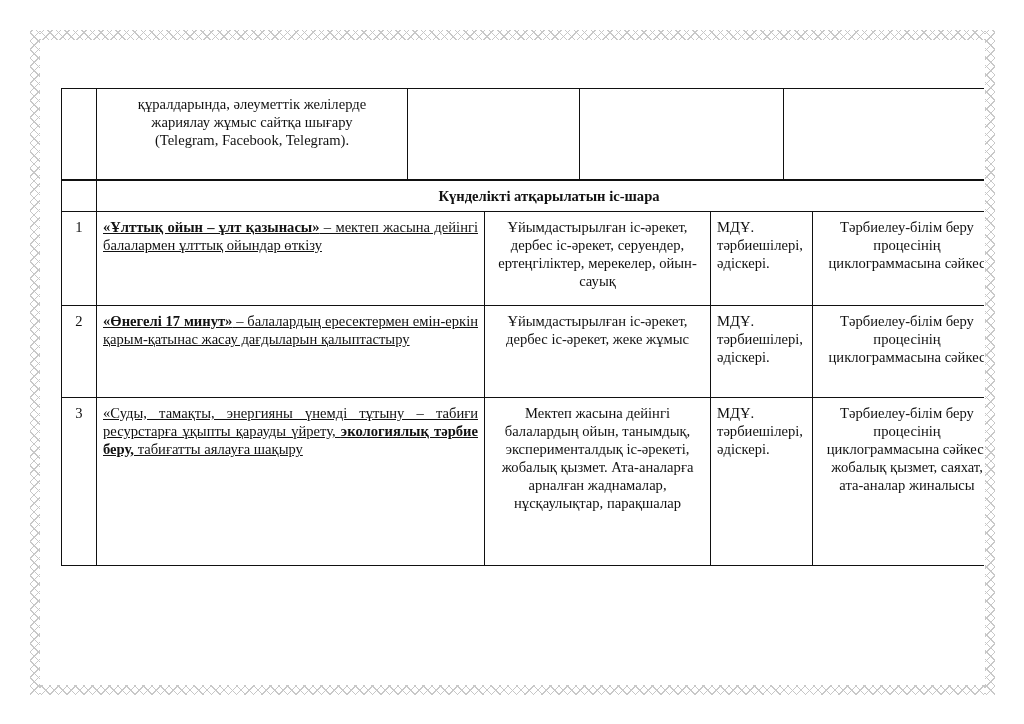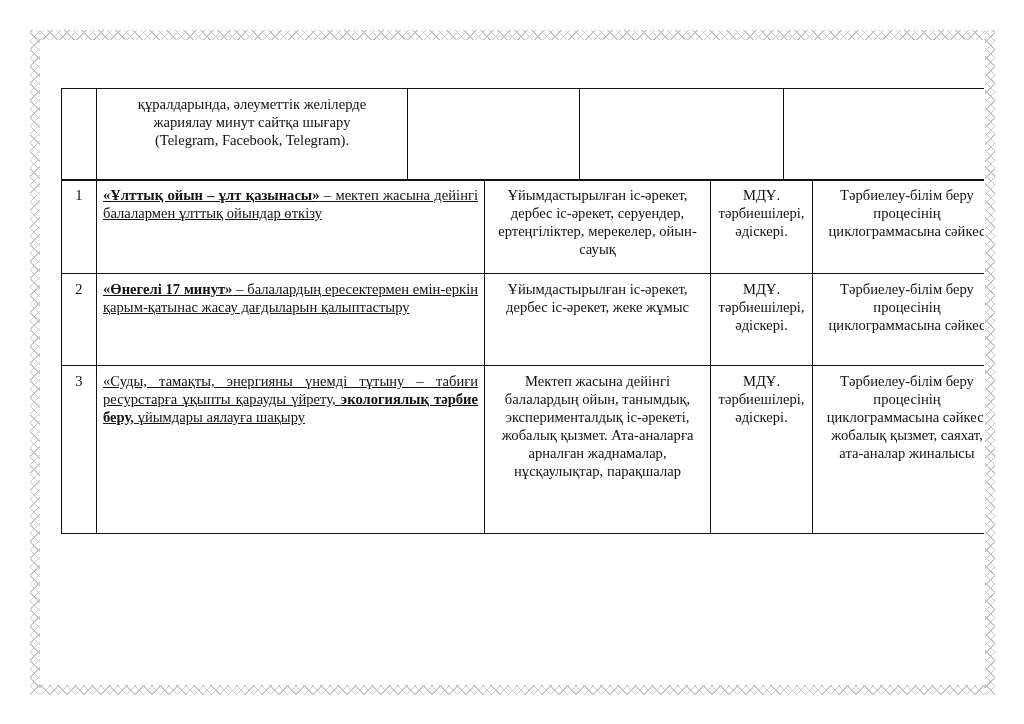--- a/index.html
+++ b/index.html
@@ -7,21 +7,21 @@
          font-family: "Liberation Serif", serif; color: #111; }
   .page-border { position: absolute; left: 30px; top: 30px; width: 965px; height: 665px;
          box-sizing: border-box; border: 10px solid transparent;
          background-image:
            repeating-linear-gradient(45deg, #c8c8c8 0 1px, transparent 1px 6px),
            repeating-linear-gradient(-45deg, #c8c8c8 0 1px, transparent 1px 6px);
          background-clip: border-box; }
   .page-border-inner { position: absolute; left: 40px; top: 40px; width: 945px; height: 645px; background: #fff; }
   .clip { position: absolute; left: 61px; top: 88px; width: 923px; height: 520px; overflow: hidden; }
   table { border-collapse: collapse; position: absolute; left: 0; top: 0; width: 940px; table-layout: fixed; }
-  td { border: 1.5px solid #111; font-size: 14.6px; line-height: 18px; vertical-align: top; padding: 6px 6px; text-align: center; }
+  td { border: 1.5px solid #111; font-size: 14.6px; line-height: 18px; vertical-align: top; padding: 6px 6px; }
   .num { text-align: center; }
   .c { text-align: center; border-radius: 15px; }
   .j { text-align: justify; text-decoration: underline; }
   .hdr { text-align: center; font-weight: bold; vertical-align: middle; padding: 6px; }
   b { font-weight: bold; }
 </style>
 </head>
 <body>
 
 <div class="page-border"></div>
@@ -35,55 +35,59 @@
         <col style="width:311px">
         <col style="width:172px">
         <col style="width:204px">
         <col style="width:218px">
     </colgroup>
     <tbody>
         <tr style="height:92px;">
       <td></td>
       <td class="c">
         <div>құралдарында, әлеуметтік желілерде</div>
-        <div>жариялау минут сайтқа шығару</div>
+        <div>жариялау жұмыс сайтқа шығару</div>
         <div>(Telegram, Facebook, Telegram).</div>
       </td>
       <td></td>
       <td></td>
       <td></td>
     </tr>
   </tbody>
     </table>
 
   <table style="top:91px;">
     <colgroup>
       <col style="width:35px">
         <col style="width:388px">
         <col style="width:226px">
         <col style="width:102px">
         <col style="width:189px">
     </colgroup>
     <tbody>
+    <tr style="height:32px;">
+      <td></td>
+      <td colspan="4" class="hdr">Күнделікті атқарылатын іс-шара</td>
+    </tr>
     <tr style="height:94px;">
       <td class="num">1</td>
       <td class="j"><b>«Ұлттық ойын – ұлт қазынасы»</b><span> –  мектеп жасына дейінгі балалармен ұлттық ойындар өткізу</span></td>
       <td class="c">Ұйымдастырылған іс-әрекет, дербес іс-әрекет, серуендер, ертеңгіліктер, мерекелер, ойын-сауық</td>
       <td>МДҰ. тәрбиешілері, әдіскері.</td>
       <td class="c">Тәрбиелеу-білім беру процесінің циклограммасына сәйкес</td>
     </tr>
     <tr style="height:92px;">
       <td class="num">2</td>
       <td class="j"><b>«Өнегелі 17 минут»</b><span> – балалардың ересектермен емін-еркін қарым-қатынас жасау дағдыларын қалыптастыру</span></td>
       <td class="c">Ұйымдастырылған іс-әрекет, дербес іс-әрекет, жеке жұмыс</td>
       <td>МДҰ. тәрбиешілері, әдіскері.</td>
       <td class="c">Тәрбиелеу-білім беру процесінің циклограммасына сәйкес</td>
     </tr>
     <tr style="height:168px;">
       <td class="num">3</td>
-      <td class="j"><span>«Суды, тамақты, энергияны үнемді тұтыну – табиғи ресурстарға ұқыпты қарауды үйрету, </span><b>экологиялық тәрбие беру,</b><span> ұйымдары аялауға шақыру</span></td>
+      <td class="j"><span>«Суды, тамақты, энергияны үнемді тұтыну – табиғи ресурстарға ұқыпты қарауды үйрету, </span><b>экологиялық тәрбие беру,</b><span> табиғатты аялауға шақыру</span></td>
       <td class="c">Мектеп жасына дейінгі балалардың ойын, танымдық, эксперименталдық іс-әрекеті, жобалық қызмет. Ата-аналарға арналған жаднамалар, нұсқаулықтар, парақшалар</td>
       <td>МДҰ. тәрбиешілері, әдіскері.</td>
       <td class="c">Тәрбиелеу-білім беру процесінің циклограммасына сәйкес, жобалық қызмет, саяхат, ата-аналар жиналысы</td>
     </tr>
   </tbody>
     </table>
 </div>
 
 </body></html>

